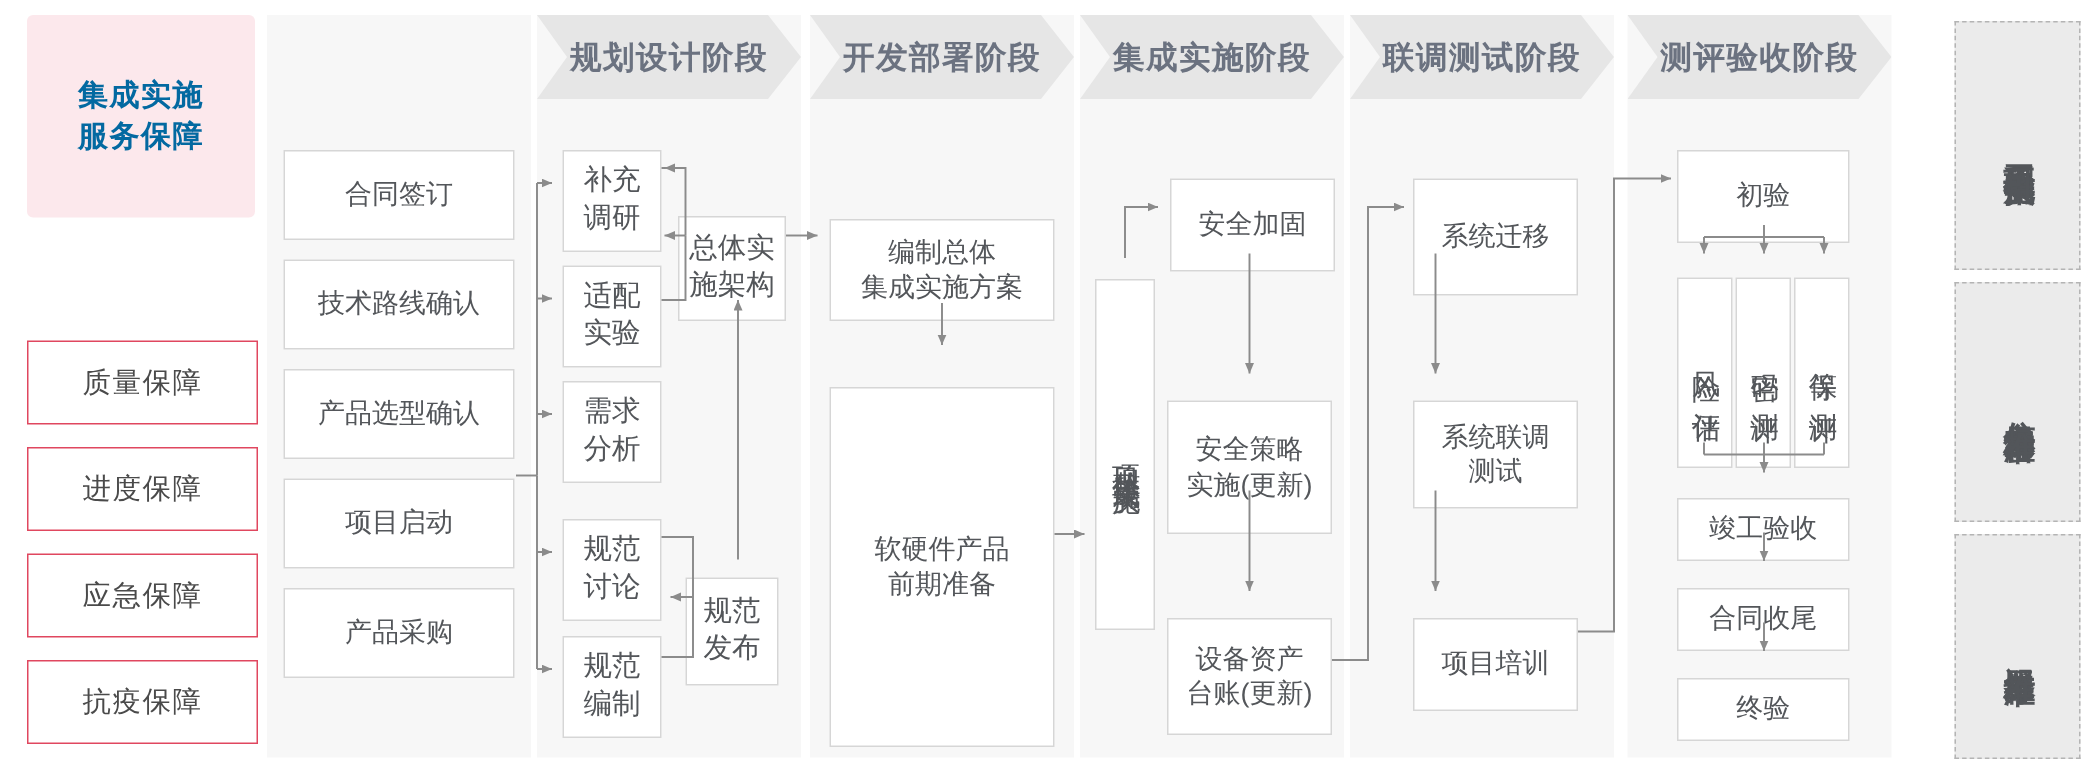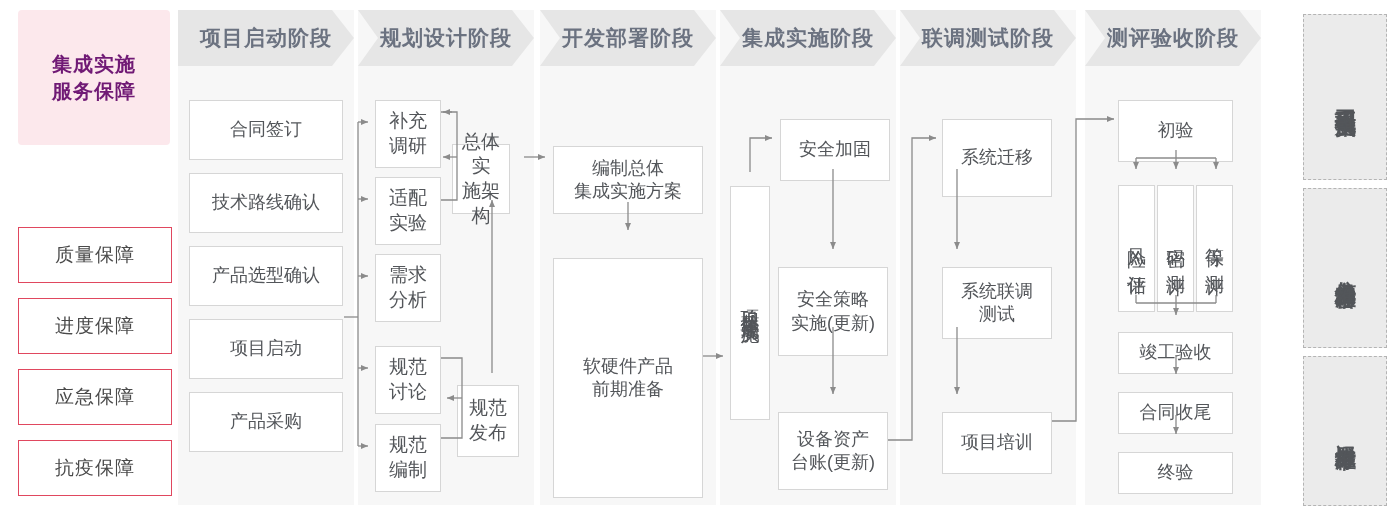--- a/index.html
+++ b/index.html
@@ -9,21 +9,21 @@
     overflow:hidden;position:relative;
   }
   #canvas{position:absolute;left:0;top:0;width:1391px;height:515px;}
 
   
   .left-col{position:absolute;left:18px;top:10px;width:152px;height:495px;}
   .hero{
     position:absolute;left:0;top:0;width:152px;height:135px;
     background:#fce8ec;border-radius:4px;
     display:flex;align-items:center;justify-content:center;
-    color:#701a75;font-weight:bold;font-size:20px;line-height:1.35;
+    color:#0369a1;font-weight:bold;font-size:20px;line-height:1.35;
     text-align:center;letter-spacing:1px;
   }
   .guard{
     position:absolute;left:0;width:152px;height:54px;
     background:#ffffff;border:1.4px solid #e0475f;
     display:flex;align-items:center;justify-content:center;
     color:#4a4a4a;font-size:19px;letter-spacing:1px;
   }
 
   
@@ -97,23 +97,20 @@
     <div class="guard" style="top:359px">
       <span>应急保障</span>
     </div>
     <div class="guard" style="top:430px">
       <span>抗疫保障</span>
     </div>
   </div>
 
   <div class="phase" style="left:178px;width:176px;height:495px">
     <div class="phase-body"></div>
-    <div class="phase-head first">
-      <span>项目启动阶段</span>
-    </div>
     <div class="node" style="left:11px;top:78px;width:154px;height:60px">
       <span style="white-space:pre-line">合同签订</span>
     </div>
     <div class="node" style="left:11px;top:151px;width:154px;height:60px">
       <span style="white-space:pre-line">技术路线确认</span>
     </div>
     <div class="node" style="left:11px;top:224px;width:154px;height:60px">
       <span style="white-space:pre-line">产品选型确认</span>
     </div>
     <div class="node" style="left:11px;top:297px;width:154px;height:60px">
@@ -142,21 +139,21 @@
 分析</span>
     </div>
     <div class="node sm" style="left:17px;top:324px;width:66px;height:68px">
       <span style="white-space:pre-line">规范
 讨论</span>
     </div>
     <div class="node sm" style="left:17px;top:402px;width:66px;height:68px">
       <span style="white-space:pre-line">规范
 编制</span>
     </div>
-    <div class="node sm" style="left:94px;top:122px;width:58px;height:70px">
+    <div class="node sm" style="left:94px;top:122px;width:72px;height:70px">
       <span style="white-space:pre-line">总体实
 施架构</span>
     </div>
     <div class="node sm" style="left:99px;top:363px;width:62px;height:72px">
       <span style="white-space:pre-line">规范
 发布</span>
     </div>
   </div>
 
   <div class="phase" style="left:540px;width:176px;height:495px">

